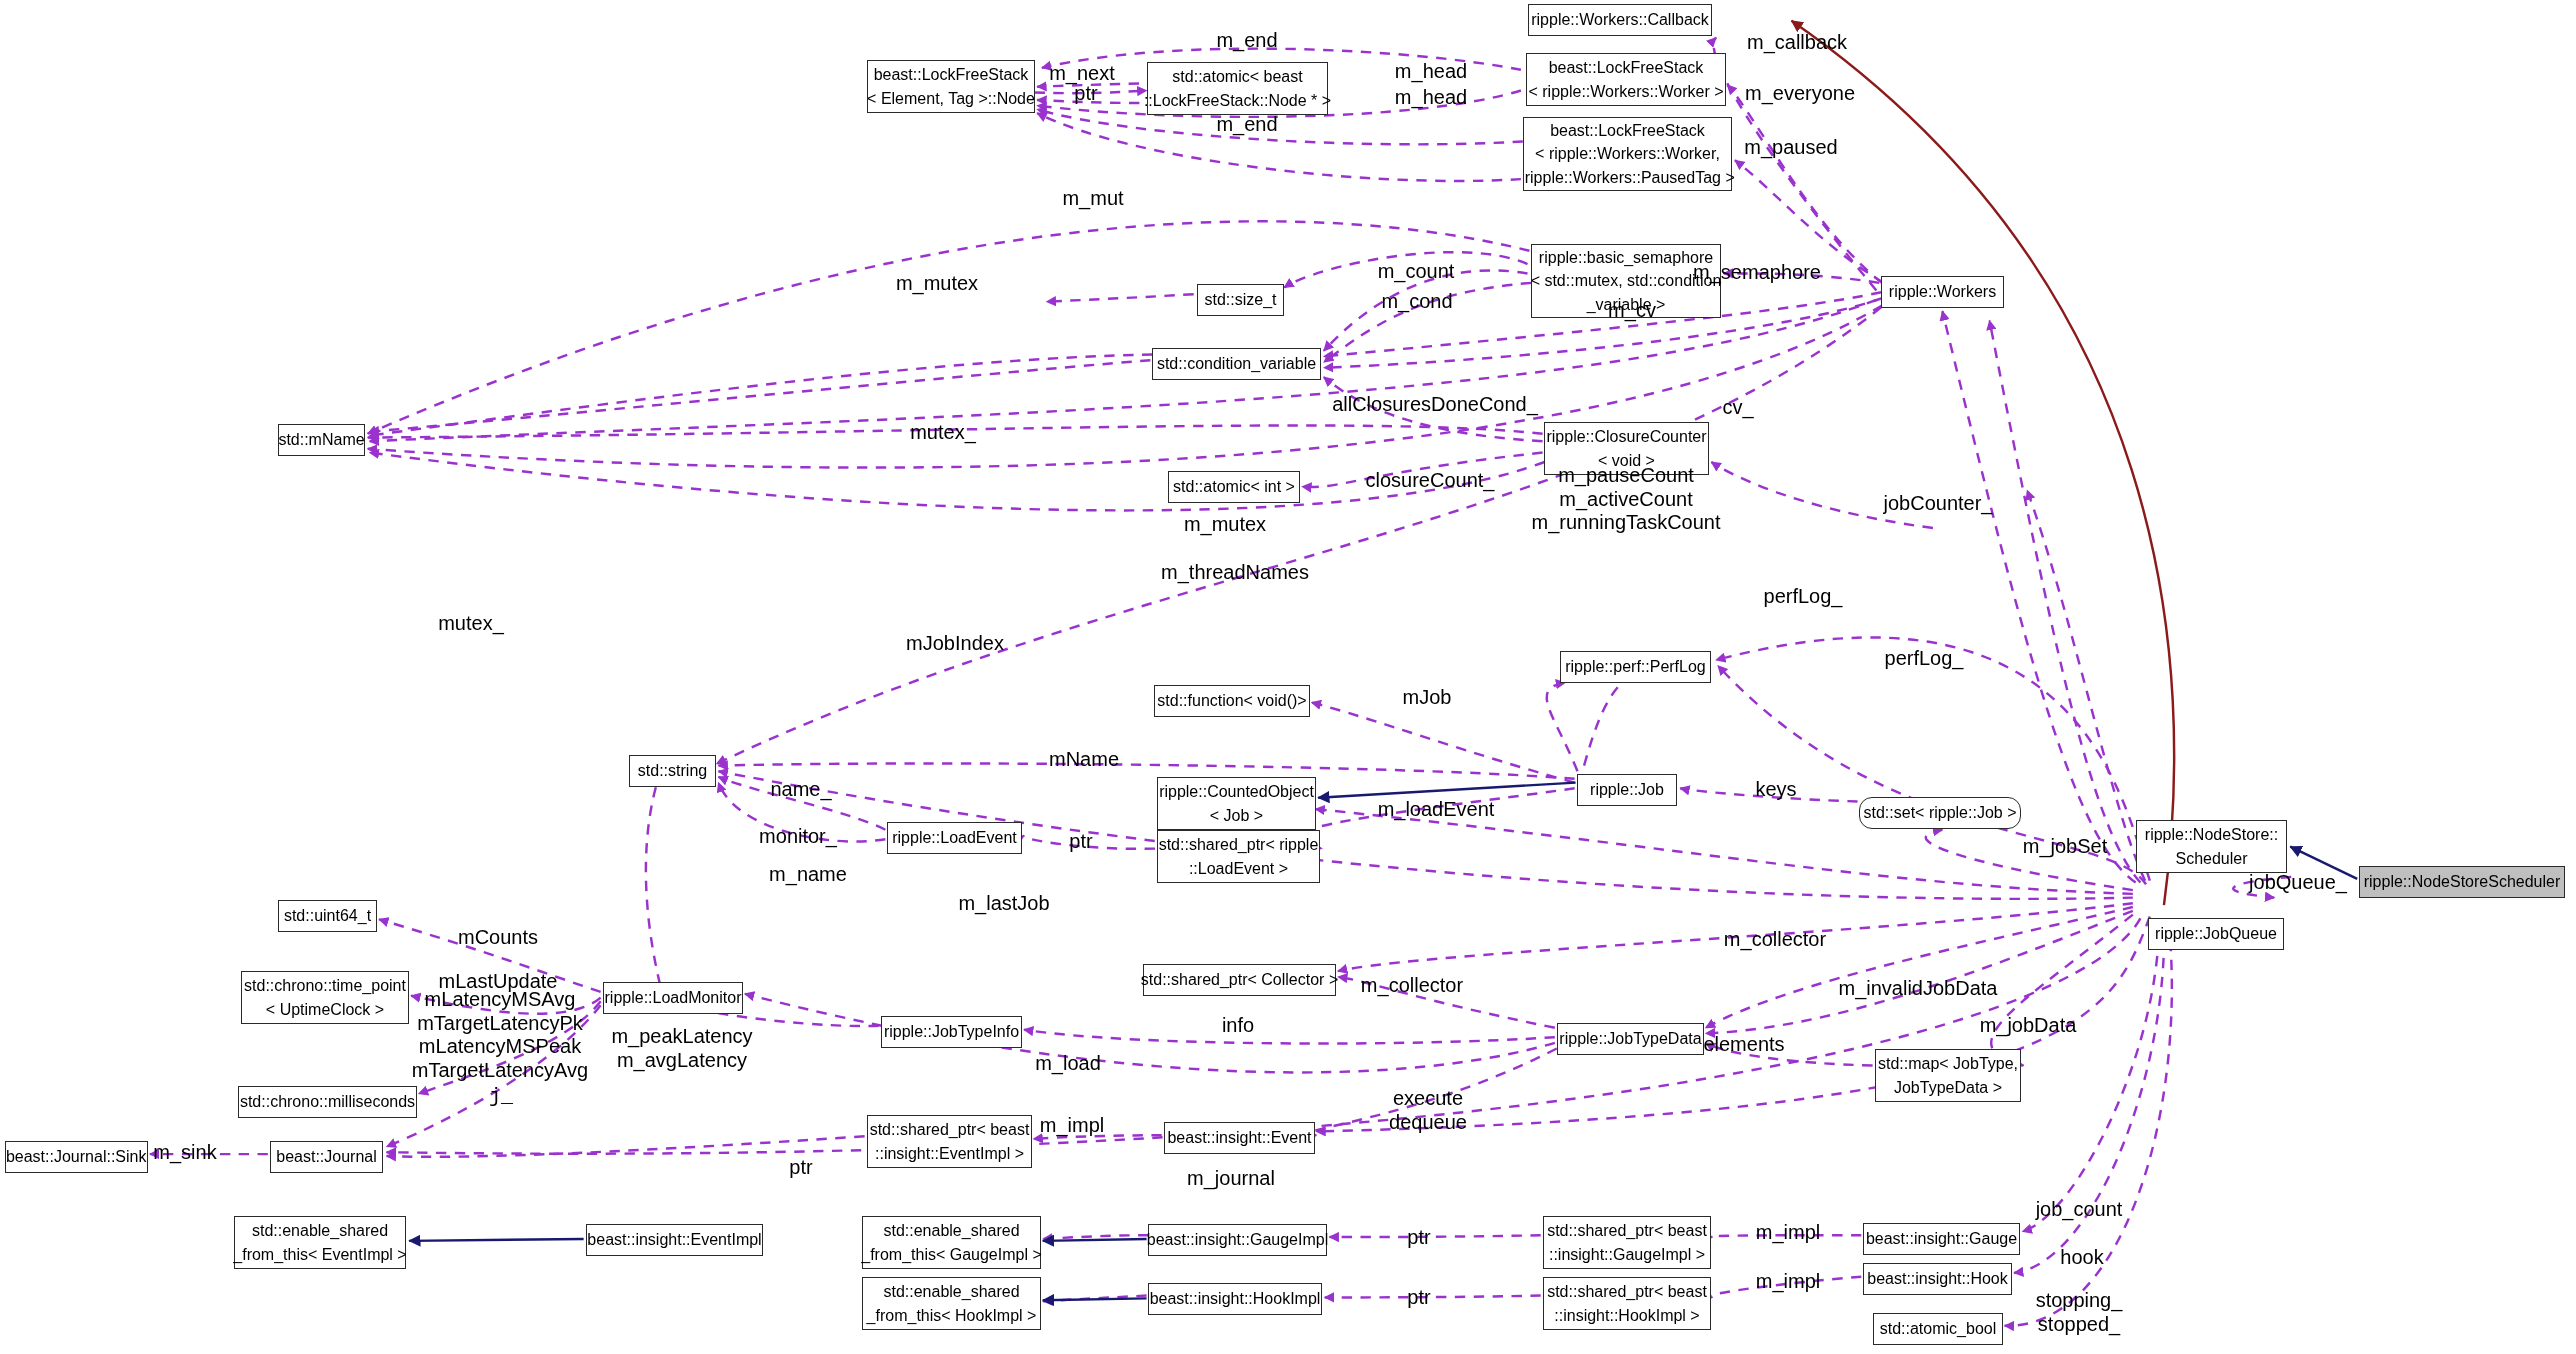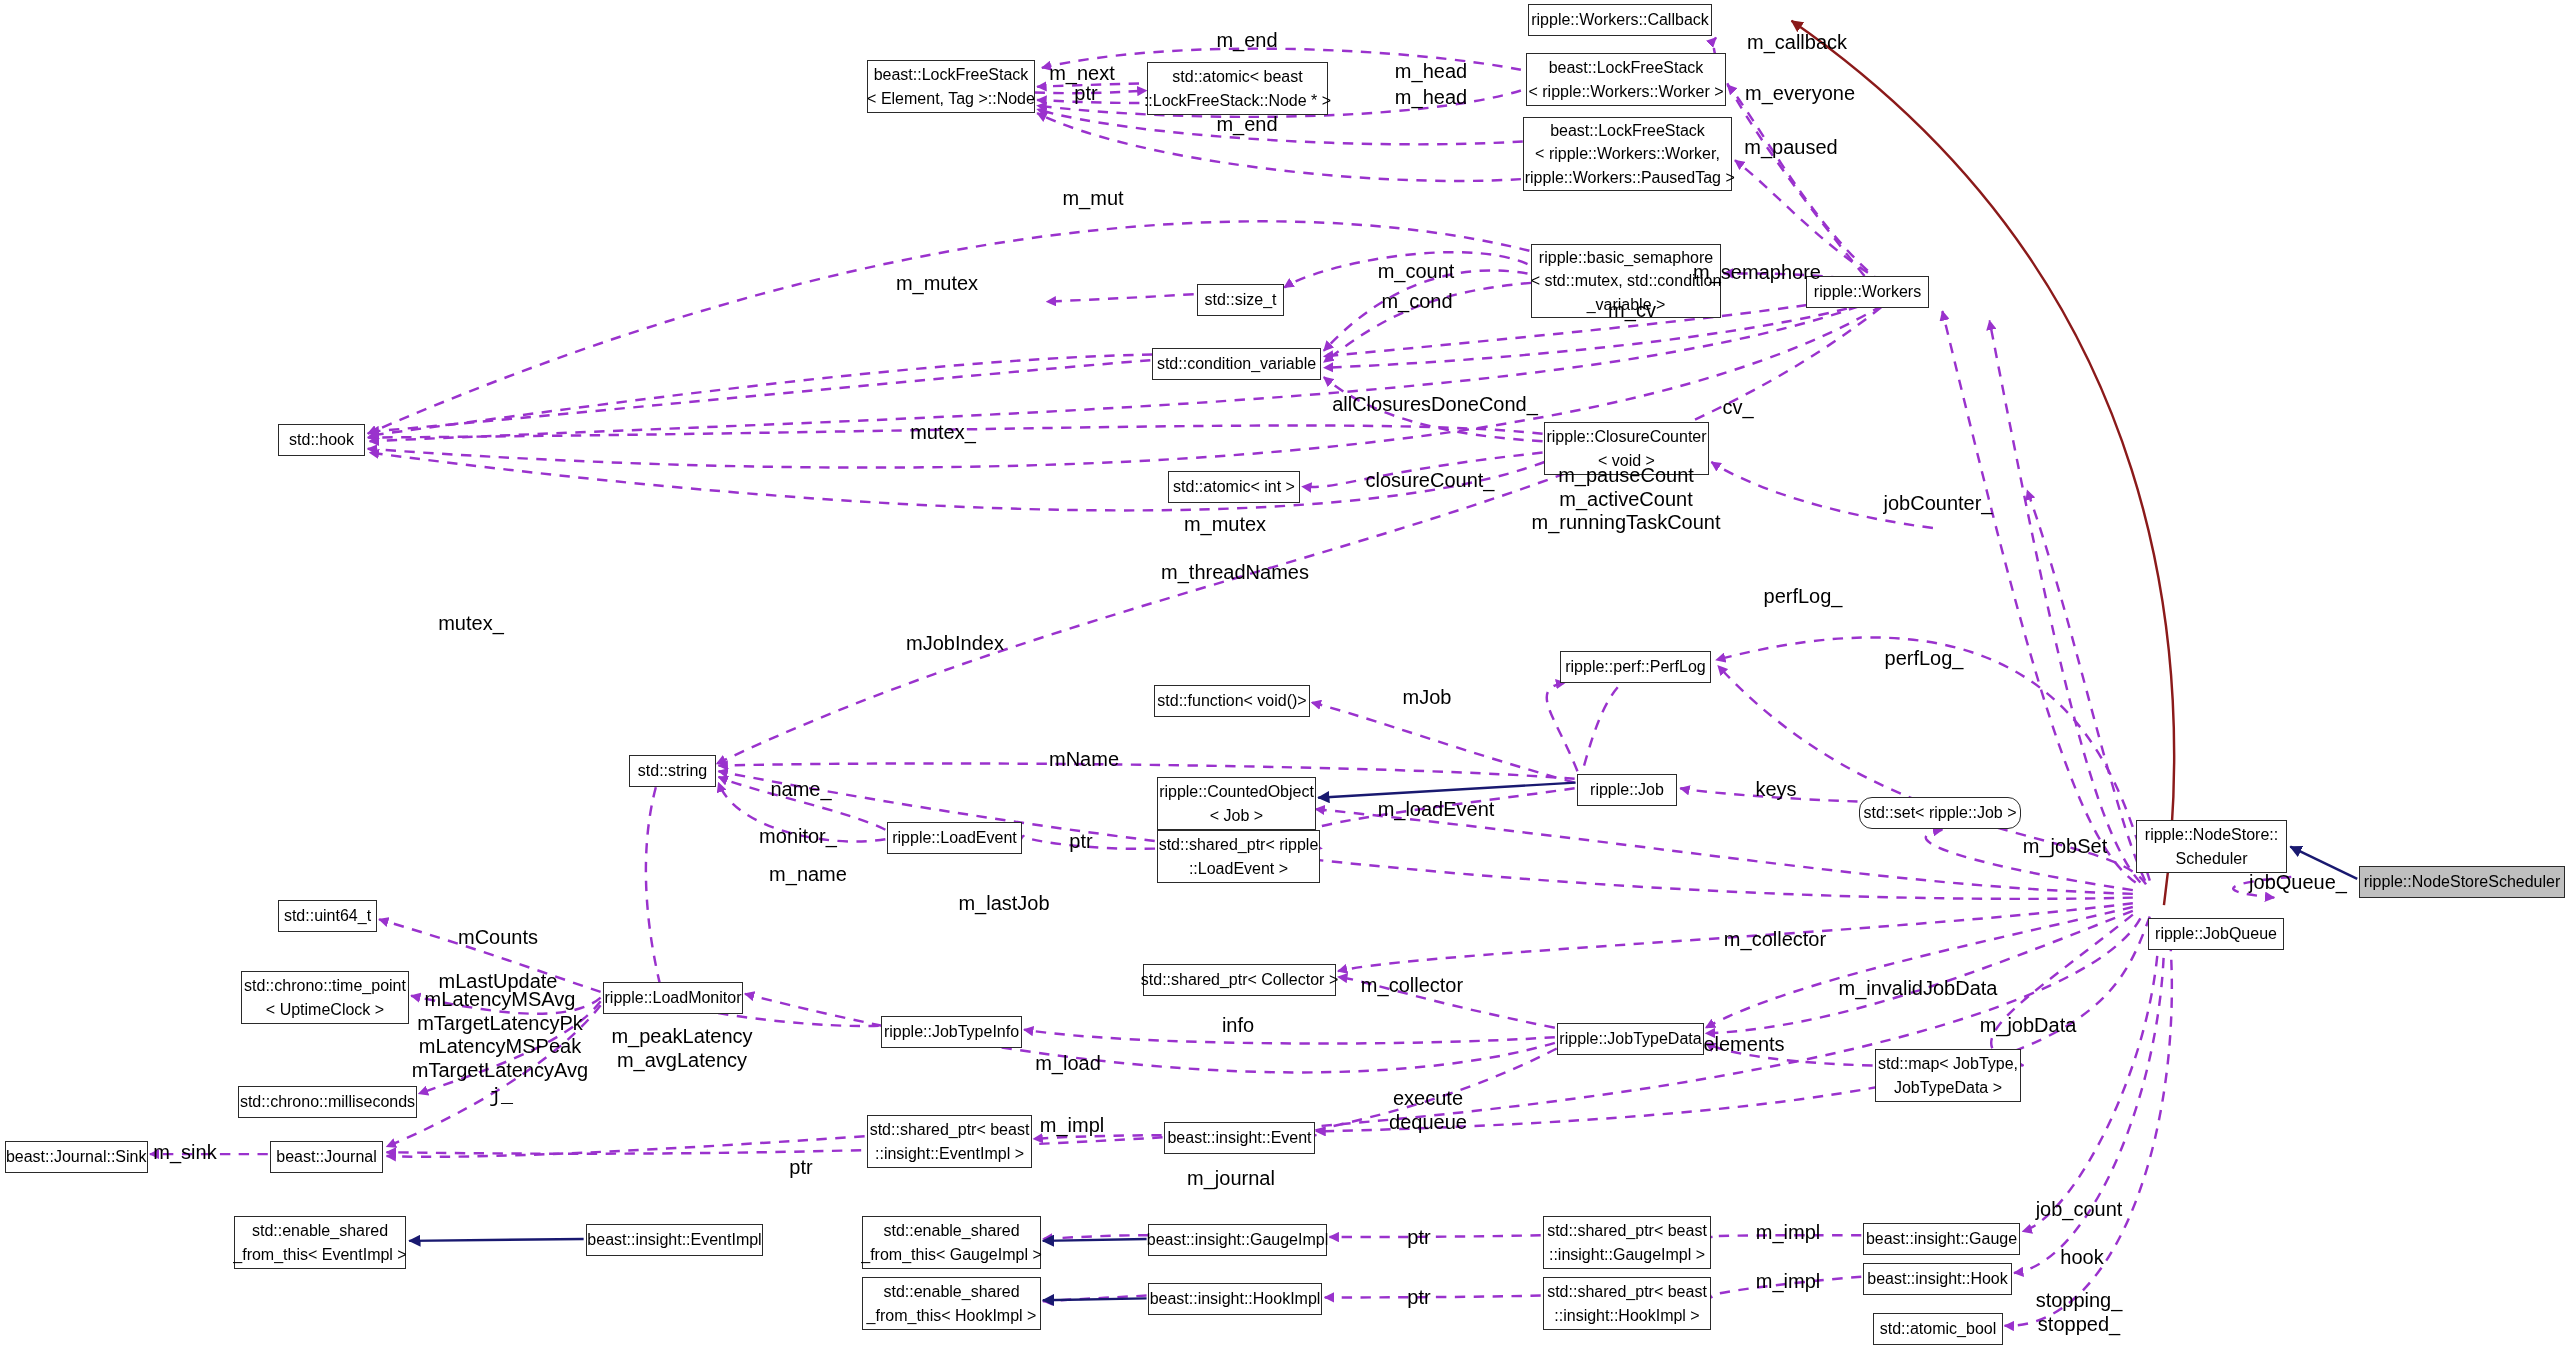--- a/index.html
+++ b/index.html
@@ -183,24 +183,24 @@
       <div class="node" style="left: 1147px; top: 62px; width: 181px; height: 53px;">std::atomic&lt; beast
 ::LockFreeStack::Node * &gt;</div>
       <div class="node" style="left: 1526px; top: 53px; width: 200px; height: 53px;">beast::LockFreeStack
 &lt; ripple::Workers::Worker &gt;</div>
       <div class="node" style="left: 1523px; top: 117px; width: 209px; height: 74px;">beast::LockFreeStack
 &lt; ripple::Workers::Worker,
  ripple::Workers::PausedTag &gt;</div>
       <div class="node" style="left: 1531px; top: 244px; width: 190px; height: 74px;">ripple::basic_semaphore
 &lt; std::mutex, std::condition
 _variable &gt;</div>
-      <div class="node" style="left: 1806px; top: 276px; width: 123px; height: 32px;">ripple::Workers</div>
+      <div class="node" style="left: 1881px; top: 276px; width: 123px; height: 32px;">ripple::Workers</div>
       <div class="node" style="left: 1197px; top: 284px; width: 87px; height: 32px;">std::size_t</div>
       <div class="node" style="left: 1152px; top: 348px; width: 169px; height: 32px;">std::condition_variable</div>
-      <div class="node" style="left: 278px; top: 424px; width: 87px; height: 32px;">std::hook</div>
+      <div class="node" style="left: 278px; top: 424px; width: 87px; height: 32px;">std::mName</div>
       <div class="node" style="left: 1544px; top: 422px; width: 165px; height: 53px;">ripple::ClosureCounter
 &lt; void &gt;</div>
       <div class="node" style="left: 1168px; top: 471px; width: 132px; height: 32px;">std::atomic&lt; int &gt;</div>
       <div class="node" style="left: 1560px; top: 651px; width: 151px; height: 32px;">ripple::perf::PerfLog</div>
       <div class="node" style="left: 1154px; top: 685px; width: 156px; height: 32px;">std::function&lt; void()&gt;</div>
       <div class="node" style="left: 629px; top: 755px; width: 87px; height: 32px;">std::string</div>
       <div class="node" style="left: 1577px; top: 774px; width: 100px; height: 32px;">ripple::Job</div>
       <div class="node" style="left: 1157px; top: 777px; width: 159px; height: 53px;">ripple::CountedObject
 &lt; Job &gt;</div>
       <div class="node" style="left: 1859px; top: 797px; width: 162px; height: 32px; border-radius: 13px;">std::set&lt; ripple::Job &gt;</div>

